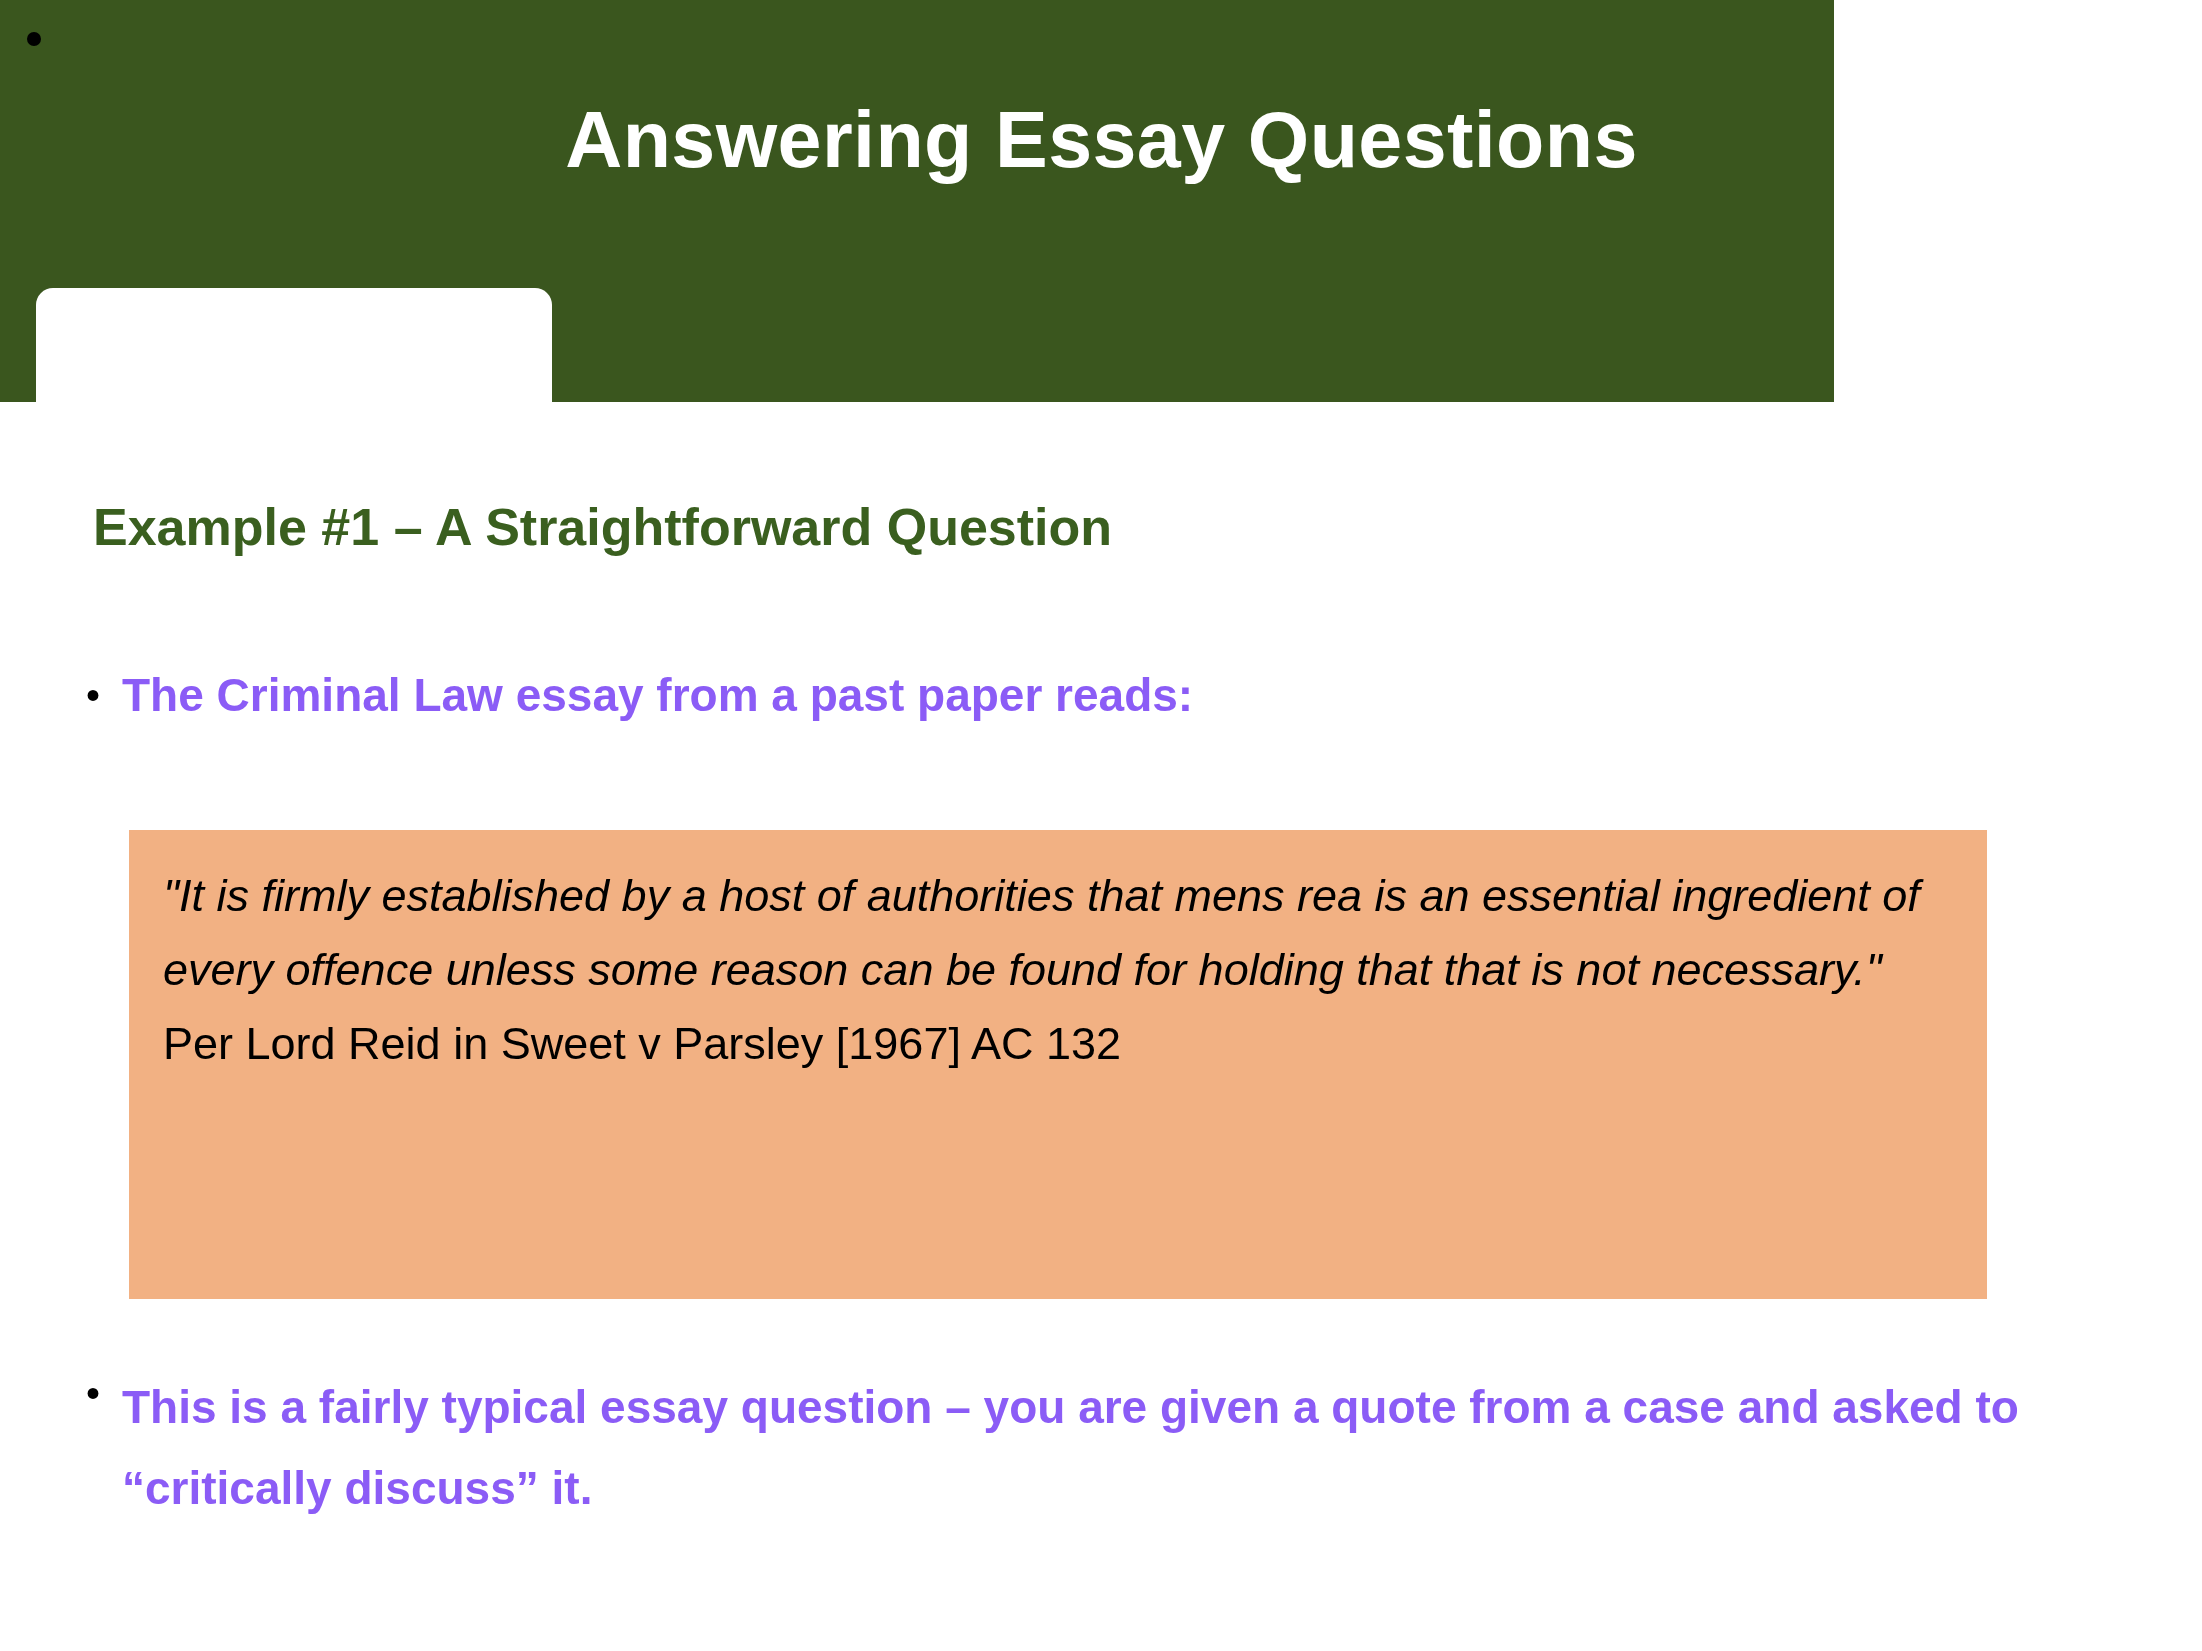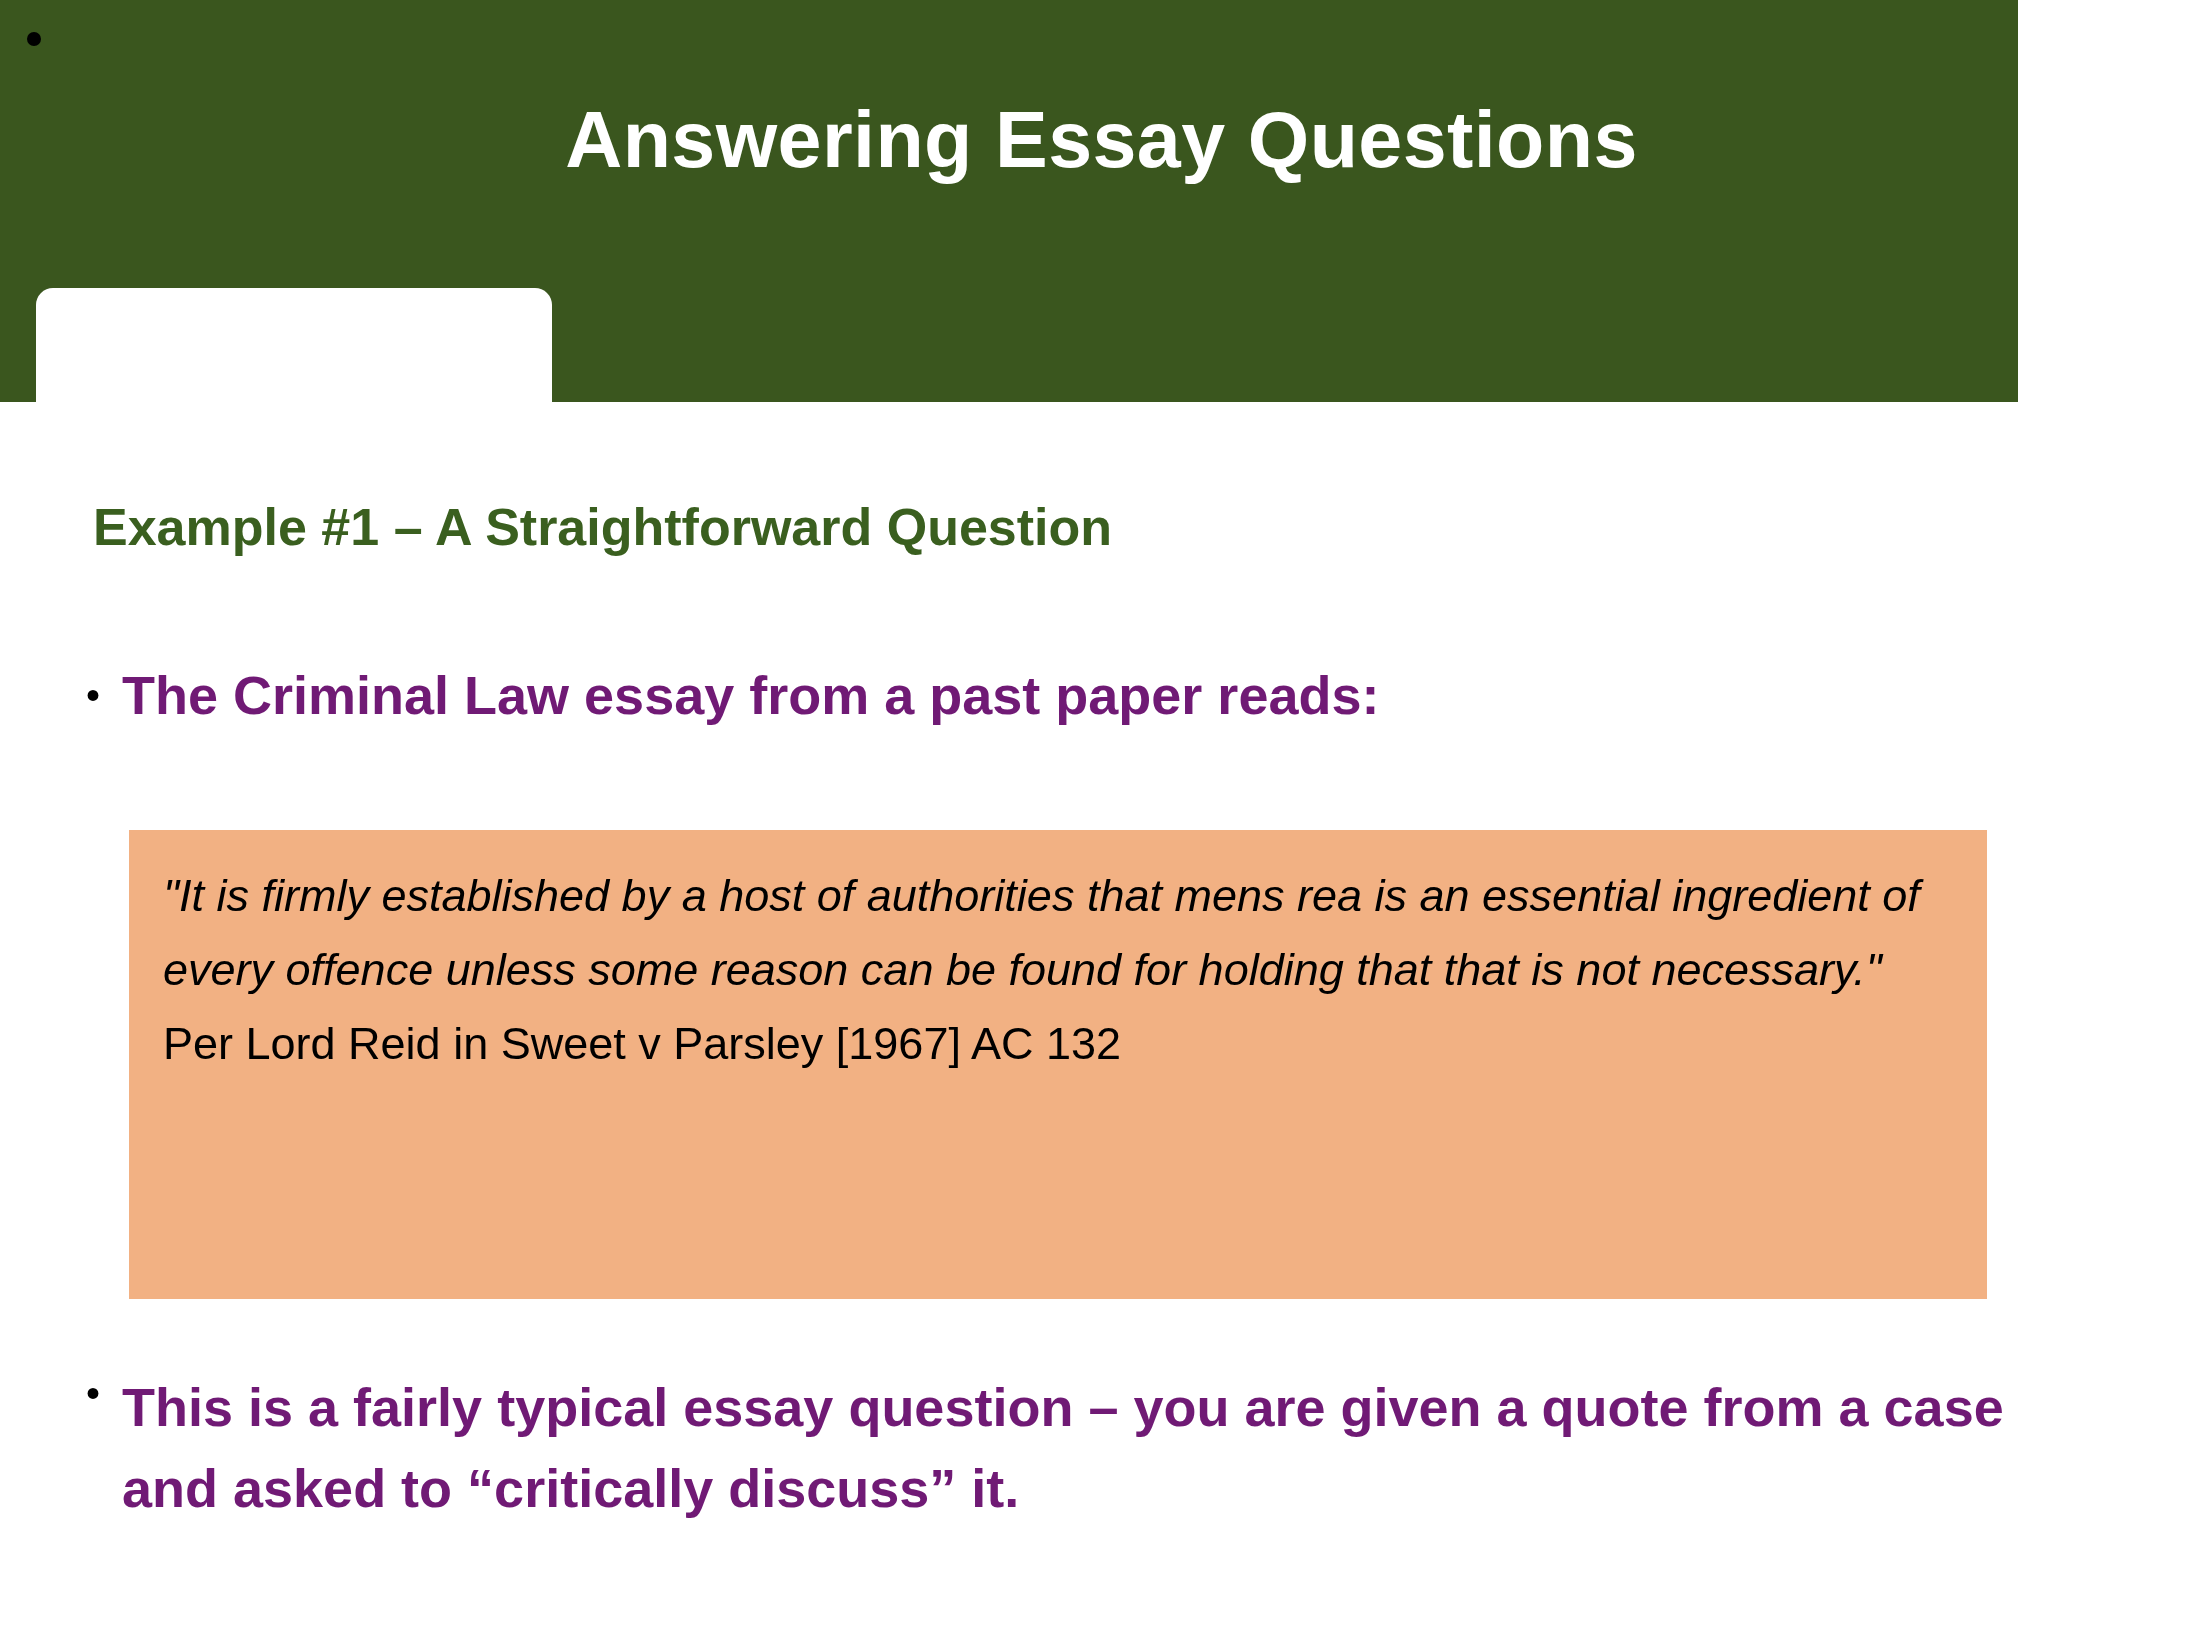--- a/index.html
+++ b/index.html
@@ -20,21 +20,21 @@
     position: absolute;
     inset: 0;
     background: #ffffff;
   }
 
   
   .header-band {
     position: absolute;
     left: 0;
     top: 0;
-    width: 2018px;
+    width: 1834px;
     height: 402px;
     background: #3a561e;
   }
 
   .header-bullet {
     position: absolute;
     left: 27px;
     top: 32px;
     width: 13.8px;
     height: 13.8px;
@@ -101,24 +101,24 @@
   .bullet-mark {
     color: #000000;
     font-size: 40px;
     line-height: 53px;
     width: 36px;
     flex: 0 0 36px;
     text-align: left;
   }
 
   .bullet-text {
-    color: #701a75;
+    color: #8b5cf6;
     font-family: "Liberation Sans", sans-serif;
     font-weight: bold;
-    font-size: 54px;
+    font-size: 46px;
     line-height: 53px;
   }
 
   #bullet-one {
     left: 86px;
     top: 267px;
     width: 1979px;
   }
 
   #bullet-two {

